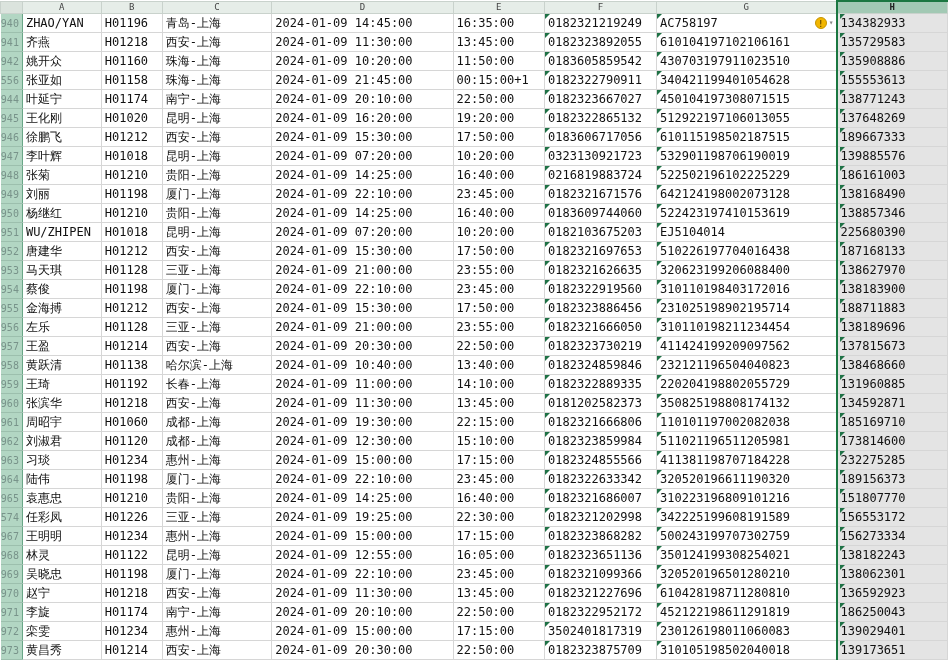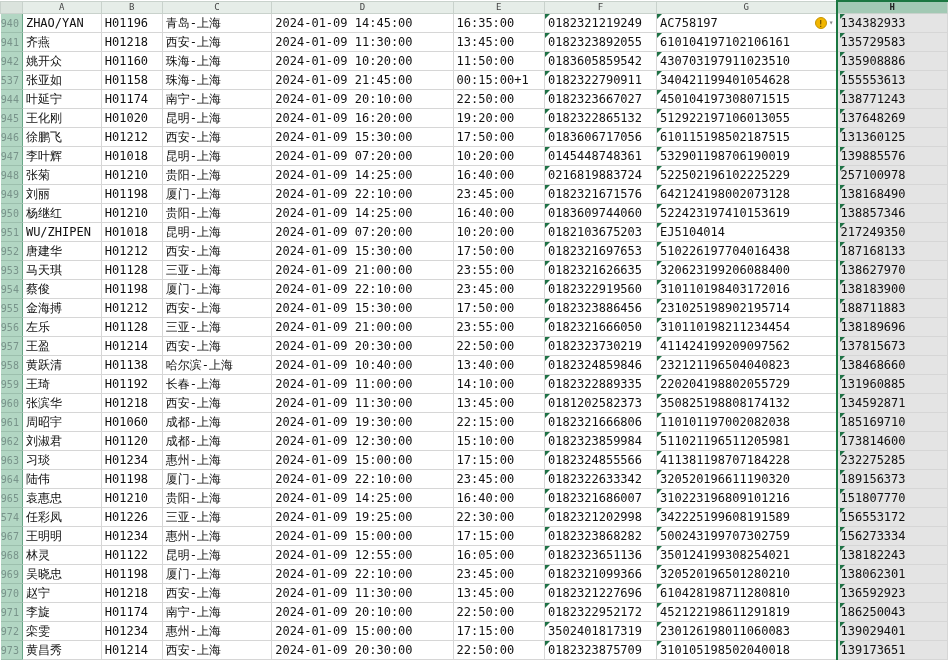--- a/index.html
+++ b/index.html
@@ -140,21 +140,21 @@
           <td class="cell col-name"><span>姚开众</span></td>
           <td class="cell col-flight"><span>H01160</span></td>
           <td class="cell col-route"><span>珠海-上海</span></td>
           <td class="cell col-depart"><span>2024-01-09 10:20:00</span></td>
           <td class="cell col-arrive"><span>11:50:00</span></td>
           <td class="cell col-ticket"><i class="tri"></i><span>0183605859542</span></td>
           <td class="cell col-idnum"><i class="tri"></i><span>430703197911023510</span></td>
           <td class="cell col-phone selcol"><i class="tri"></i><span>135908886</span></td>
         </tr>
         <tr>
-          <th class="rowhdr">537</th>
+          <th class="rowhdr">556</th>
           <td class="cell col-name"><span>张亚如</span></td>
           <td class="cell col-flight"><span>H01158</span></td>
           <td class="cell col-route"><span>珠海-上海</span></td>
           <td class="cell col-depart"><span>2024-01-09 21:45:00</span></td>
           <td class="cell col-arrive"><span>00:15:00+1</span></td>
           <td class="cell col-ticket"><i class="tri"></i><span>0182322790911</span></td>
           <td class="cell col-idnum"><i class="tri"></i><span>340421199401054628</span></td>
           <td class="cell col-phone selcol"><i class="tri"></i><span>155553613</span></td>
         </tr>
         <tr>
@@ -181,43 +181,43 @@
         </tr>
         <tr>
           <th class="rowhdr">946</th>
           <td class="cell col-name"><span>徐鹏飞</span></td>
           <td class="cell col-flight"><span>H01212</span></td>
           <td class="cell col-route"><span>西安-上海</span></td>
           <td class="cell col-depart"><span>2024-01-09 15:30:00</span></td>
           <td class="cell col-arrive"><span>17:50:00</span></td>
           <td class="cell col-ticket"><i class="tri"></i><span>0183606717056</span></td>
           <td class="cell col-idnum"><i class="tri"></i><span>610115198502187515</span></td>
-          <td class="cell col-phone selcol"><i class="tri"></i><span>131360125</span></td>
+          <td class="cell col-phone selcol"><i class="tri"></i><span>189667333</span></td>
         </tr>
         <tr>
           <th class="rowhdr">947</th>
           <td class="cell col-name"><span>李叶辉</span></td>
           <td class="cell col-flight"><span>H01018</span></td>
           <td class="cell col-route"><span>昆明-上海</span></td>
           <td class="cell col-depart"><span>2024-01-09 07:20:00</span></td>
           <td class="cell col-arrive"><span>10:20:00</span></td>
-          <td class="cell col-ticket"><i class="tri"></i><span>0145448748361</span></td>
+          <td class="cell col-ticket"><i class="tri"></i><span>0323130921723</span></td>
           <td class="cell col-idnum"><i class="tri"></i><span>532901198706190019</span></td>
           <td class="cell col-phone selcol"><i class="tri"></i><span>139885576</span></td>
         </tr>
         <tr>
           <th class="rowhdr">948</th>
           <td class="cell col-name"><span>张菊</span></td>
           <td class="cell col-flight"><span>H01210</span></td>
           <td class="cell col-route"><span>贵阳-上海</span></td>
           <td class="cell col-depart"><span>2024-01-09 14:25:00</span></td>
           <td class="cell col-arrive"><span>16:40:00</span></td>
           <td class="cell col-ticket"><i class="tri"></i><span>0216819883724</span></td>
           <td class="cell col-idnum"><i class="tri"></i><span>522502196102225229</span></td>
-          <td class="cell col-phone selcol"><i class="tri"></i><span>257100978</span></td>
+          <td class="cell col-phone selcol"><i class="tri"></i><span>186161003</span></td>
         </tr>
         <tr>
           <th class="rowhdr">949</th>
           <td class="cell col-name"><span>刘丽</span></td>
           <td class="cell col-flight"><span>H01198</span></td>
           <td class="cell col-route"><span>厦门-上海</span></td>
           <td class="cell col-depart"><span>2024-01-09 22:10:00</span></td>
           <td class="cell col-arrive"><span>23:45:00</span></td>
           <td class="cell col-ticket"><i class="tri"></i><span>0182321671576</span></td>
           <td class="cell col-idnum"><i class="tri"></i><span>642124198002073128</span></td>
@@ -236,21 +236,21 @@
         </tr>
         <tr>
           <th class="rowhdr">951</th>
           <td class="cell col-name"><span>WU/ZHIPEN</span></td>
           <td class="cell col-flight"><span>H01018</span></td>
           <td class="cell col-route"><span>昆明-上海</span></td>
           <td class="cell col-depart"><span>2024-01-09 07:20:00</span></td>
           <td class="cell col-arrive"><span>10:20:00</span></td>
           <td class="cell col-ticket"><i class="tri"></i><span>0182103675203</span></td>
           <td class="cell col-idnum"><i class="tri"></i><span>EJ5104014</span></td>
-          <td class="cell col-phone selcol"><i class="tri"></i><span>217249350</span></td>
+          <td class="cell col-phone selcol"><i class="tri"></i><span>225680390</span></td>
         </tr>
         <tr>
           <th class="rowhdr">952</th>
           <td class="cell col-name"><span>唐建华</span></td>
           <td class="cell col-flight"><span>H01212</span></td>
           <td class="cell col-route"><span>西安-上海</span></td>
           <td class="cell col-depart"><span>2024-01-09 15:30:00</span></td>
           <td class="cell col-arrive"><span>17:50:00</span></td>
           <td class="cell col-ticket"><i class="tri"></i><span>0182321697653</span></td>
           <td class="cell col-idnum"><i class="tri"></i><span>510226197704016438</span></td>

